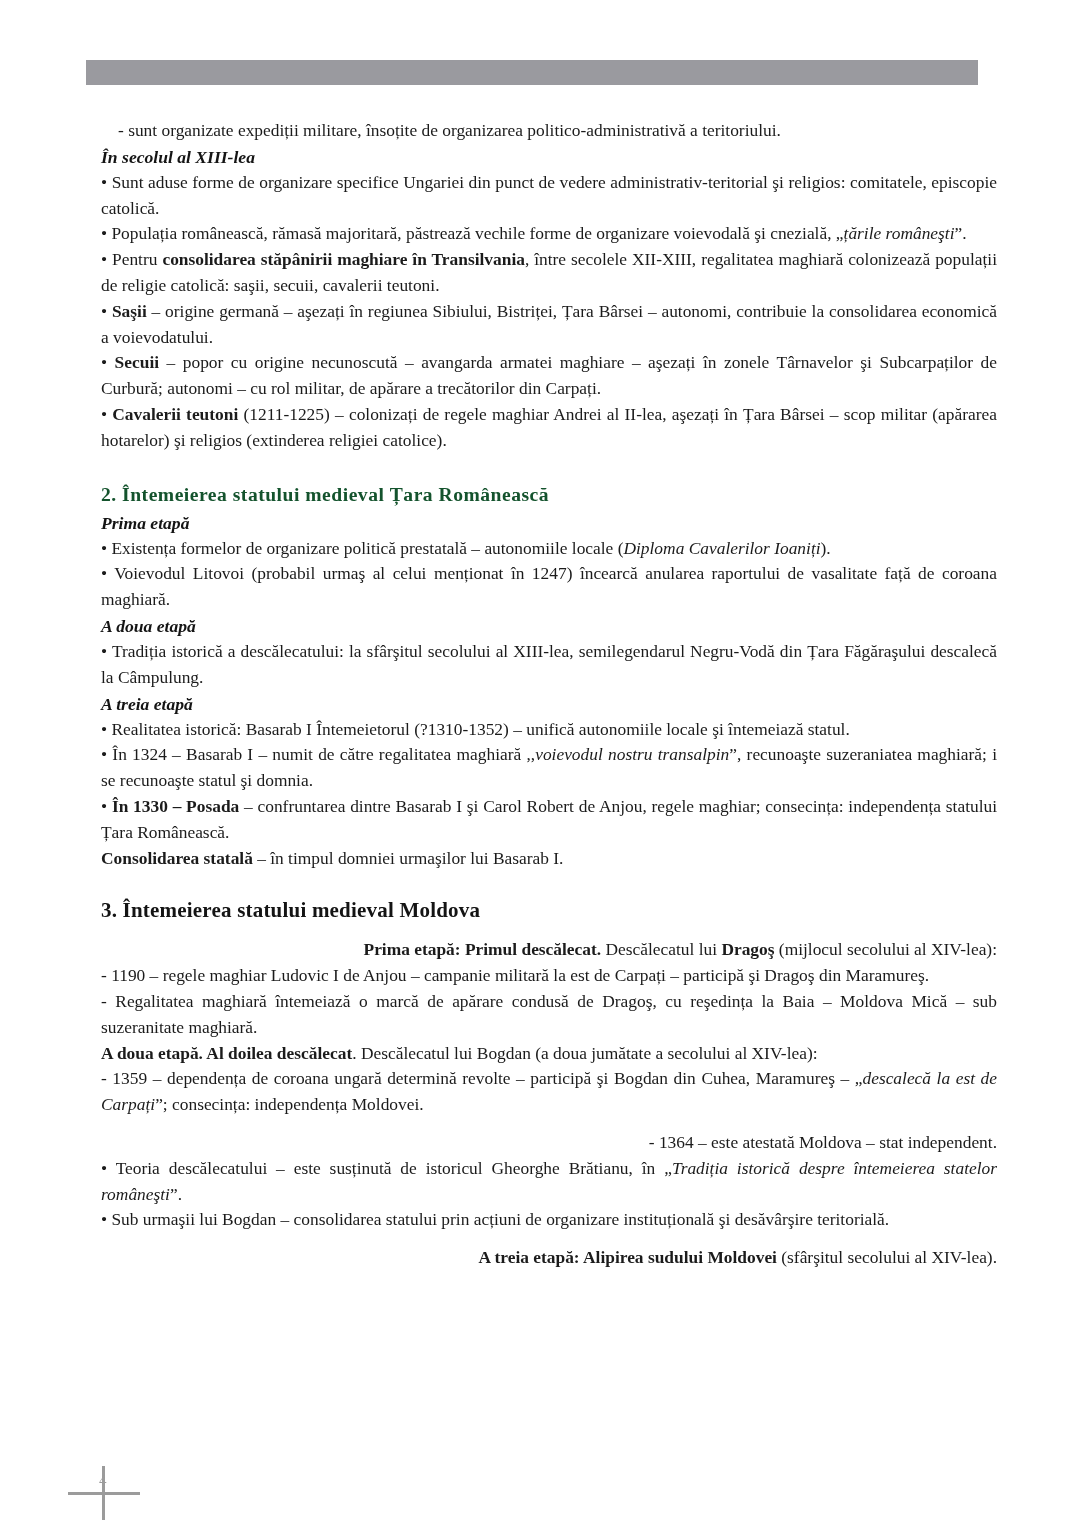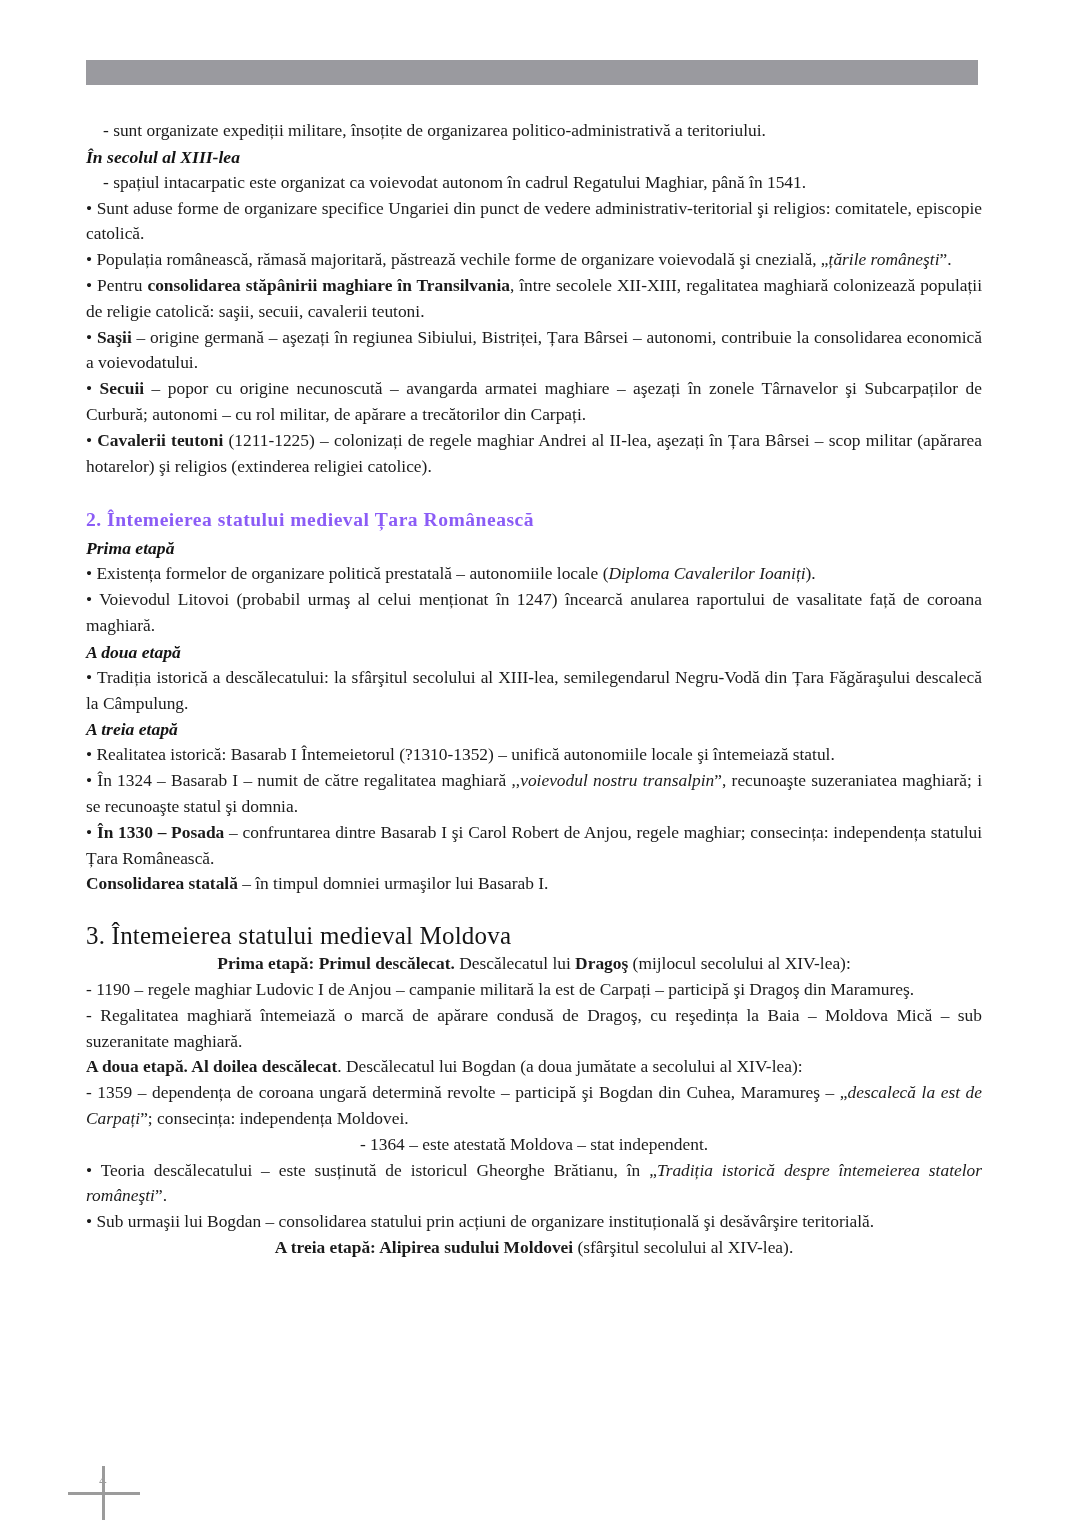--- a/index.html
+++ b/index.html
@@ -18,35 +18,36 @@
   .header-bar {
     position: absolute;
     left: 86px;
     top: 60px;
     width: 892px;
     height: 25px;
     background: #9a9a9f;
   }
   .content {
     position: absolute;
-    left: 86px;
+    left: 101px;
     top: 118px;
     width: 896px;
   }
   .para {
     font-size: 17.4px;
     line-height: 25.8px;
     color: #1b1b1b;
     text-align: justify;
     margin: 0;
     text-indent: 0;
     hyphens: manual;
   }
   .para.left {
-    text-align: center;
+    text-align: right;
+    margin-top: 12px;
   }
   .para.indent {
     padding-left: 27px;
     text-indent: -10px;
   }
   .bold {
     font-weight: bold;
   }
   .ital {
     font-style: italic;
@@ -57,28 +58,28 @@
     line-height: 26px;
     font-weight: bold;
     color: #141414;
     margin: 0;
     font-style: italic;
   }
   .h-main-gray {
     font-size: 19.6px;
     line-height: 30px;
     font-weight: bold;
-    color: #8b5cf6;
+    color: #14532d;
     letter-spacing: 0.5px;
     margin: 0;
   }
   .h-main-dark {
-    font-size: 25px;
+    font-size: 21px;
     line-height: 30px;
-    font-weight: normal;
+    font-weight: bold;
     color: #141414;
     letter-spacing: 0.2px;
     margin: 0;
   }
   .spacer-lg { height: 26px; }
   .spacer-md { height: 24px; }
 
   
   .crop-mark {
     position: absolute;
@@ -118,21 +119,20 @@
 <div class="page">
 
   <div class="header-bar"></div>
 
   <div class="content">
 
     <p class="para indent"><span>- sunt organizate expediții militare, însoțite de organizarea politico-administrativă a teritoriului.</span></p>
 
     <p class="h-sub"><span>În secolul al XIII-lea</span></p>
 
-    <p class="para indent"><span>- spațiul intacarpatic este organizat ca voievodat autonom în cadrul Regatului Maghiar, până în 1541.</span></p>
 
     <p class="para"><span>• Sunt aduse forme de organizare specifice Ungariei din punct de vedere administrativ-teritorial şi religios: comitatele, episcopie catolică.</span></p>
 
     <p class="para"><span>• Populația românească, rămasă majoritară, păstrează vechile forme de organizare voievodală şi cnezială, „</span><span class="ital">țările româneşti</span><span>”.</span></p>
 
     <p class="para"><span>• Pentru </span><span class="bold">consolidarea stăpânirii maghiare în Transilvania</span><span>, între secolele XII-XIII, regalitatea maghiară colonizează populații de religie catolică: saşii, secuii, cavalerii teutoni.</span></p>
 
     <p class="para"><span>• </span><span class="bold">Saşii</span><span> – origine germană – aşezați în regiunea Sibiului, Bistriței, Țara Bârsei – autonomi, contribuie la consolidarea economică a voievodatului.</span></p>
 
     <p class="para"><span>• </span><span class="bold">Secuii</span><span> – popor cu origine necunoscută – avangarda armatei maghiare – aşezați în zonele Târnavelor şi Subcarpaților de Curbură; autonomi – cu rol militar, de apărare a trecătorilor din Carpați.</span></p>

